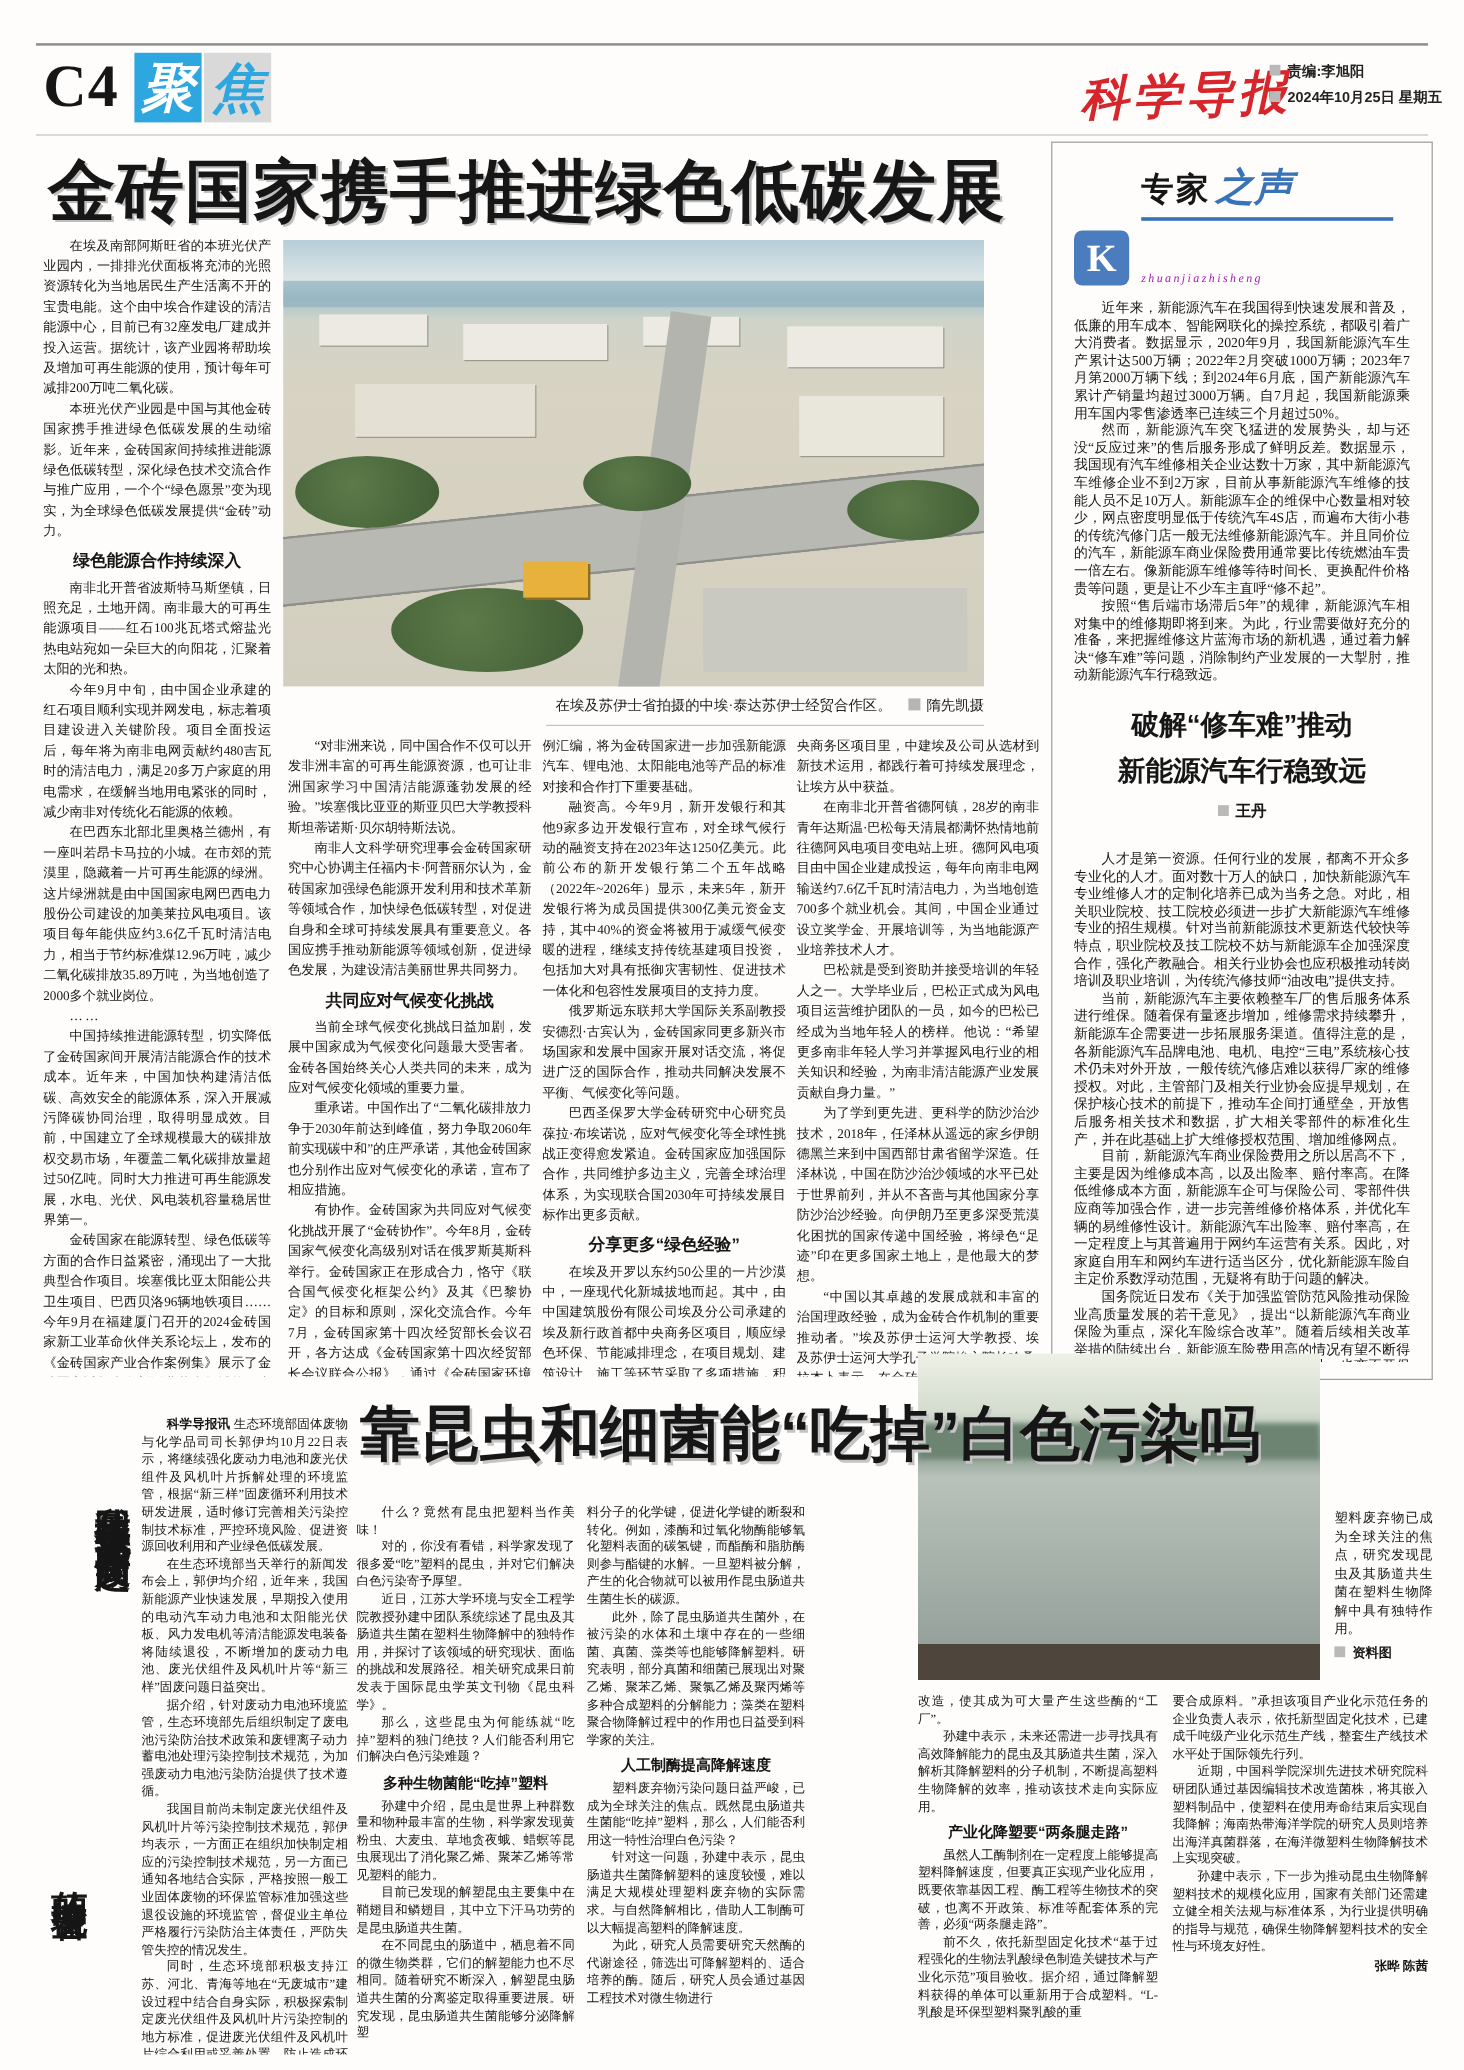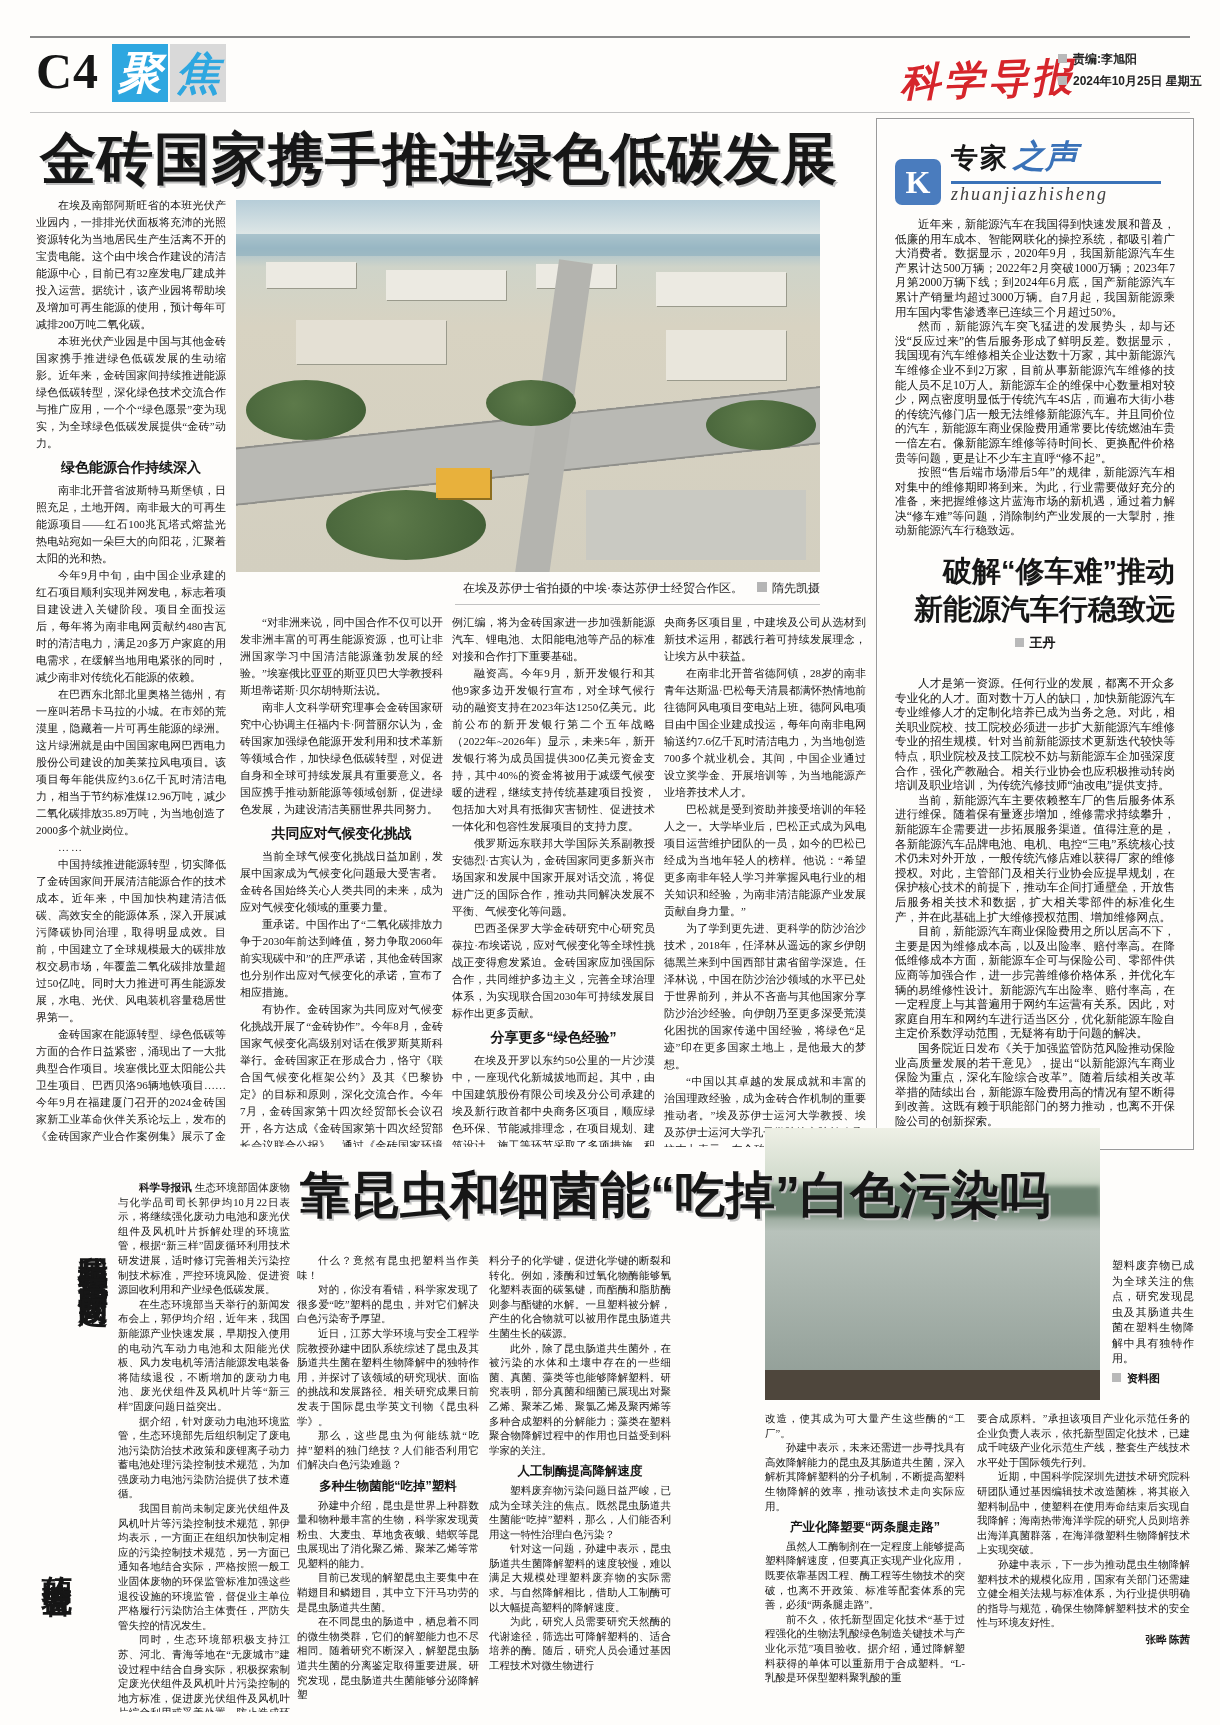--- a/index.html
+++ b/index.html
@@ -52,25 +52,25 @@
   .credit-sq{display:inline-block;width:10px;height:10px;background:#b5b5b5;margin:0 5px 0 14px;}
 
   
   .sidebar{position:absolute;left:876px;top:118px;width:316px;height:1030px;border:1px solid #9a9a9a;
            box-shadow:inset 0 0 0 1px #fff;background:#fefdfb;}
   .sb-inner{position:absolute;left:18px;right:18px;top:16px;bottom:14px;overflow:hidden;}
   .kbox{width:46px;height:46px;border-radius:7px;display:flex;align-items:center;justify-content:center;
         color:#fff;font-family:"Liberation Serif",serif;font-weight:bold;font-size:32px;}
   .sb-title-main{font-size:27px;font-weight:900;font-family:"Liberation Serif",serif;letter-spacing:2px;}
   .sb-title-script{font-size:32px;font-weight:bold;font-style:italic;font-family:"DejaVu Serif",serif;margin-left:4px;}
-  .sb-pinyin{font-style:italic;color:#404040;font-size:18px;letter-spacing:2px;}
+  .sb-pinyin{font-style:italic;color:#a21caf;font-size:10px;letter-spacing:2px;margin-top:43px;}
   .sb-underline{height:3px;margin-top:2px;}
   .sb-text{font-size:11.5px;line-height:14.6px;text-align:justify;}
-  .sb-headline{text-align:right;font-family:"Liberation Sans",sans-serif;font-weight:900;
-               font-size:29px;line-height:38px;margin:14px 0 6px;white-space:nowrap;}
+  .sb-headline{text-align:center;font-family:"Liberation Sans",sans-serif;font-weight:900;
+               font-size:23px;line-height:38px;margin:14px 0 6px;white-space:nowrap;}
   .sb-byline{text-align:center;font-weight:bold;font-size:13px;margin-bottom:24px;}
 
   
   .vtitle{position:absolute;writing-mode:vertical-rl;text-orientation:upright;
           font-family:"Liberation Sans",sans-serif;font-weight:900;font-size:30px;letter-spacing:3px;}
 
   
   .photo-trash{position:absolute;left:765px;top:1128px;width:335px;height:272px;overflow:hidden;
      background:linear-gradient(180deg,#eef0e6 0%,#d3dcCE 18%,#aebfae 26%,#97a79a 32%,#b8c2bb 38%,#8d9a93 100%);}
   .pt-trees{position:absolute;left:0;top:58px;width:100%;height:30px;background:#6d8472;filter:blur(2px);}

